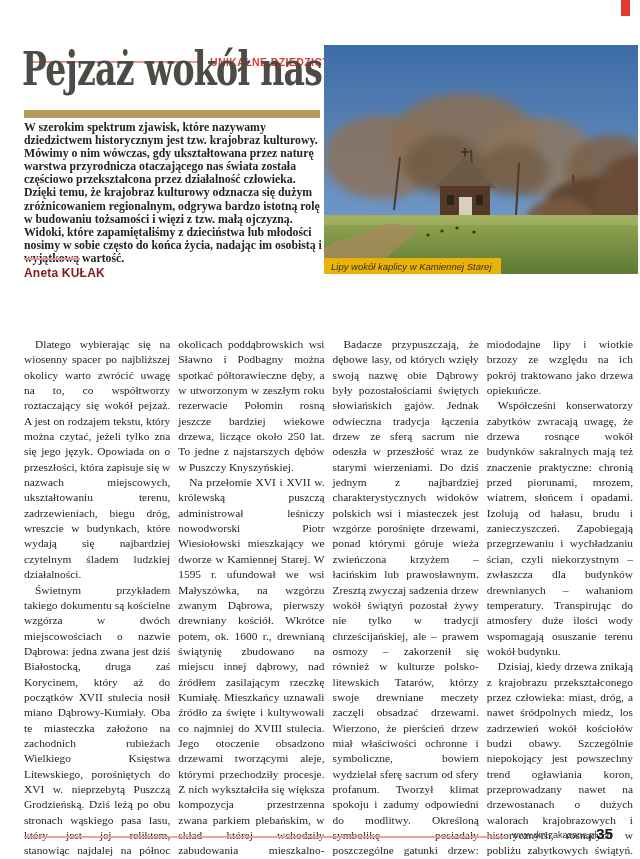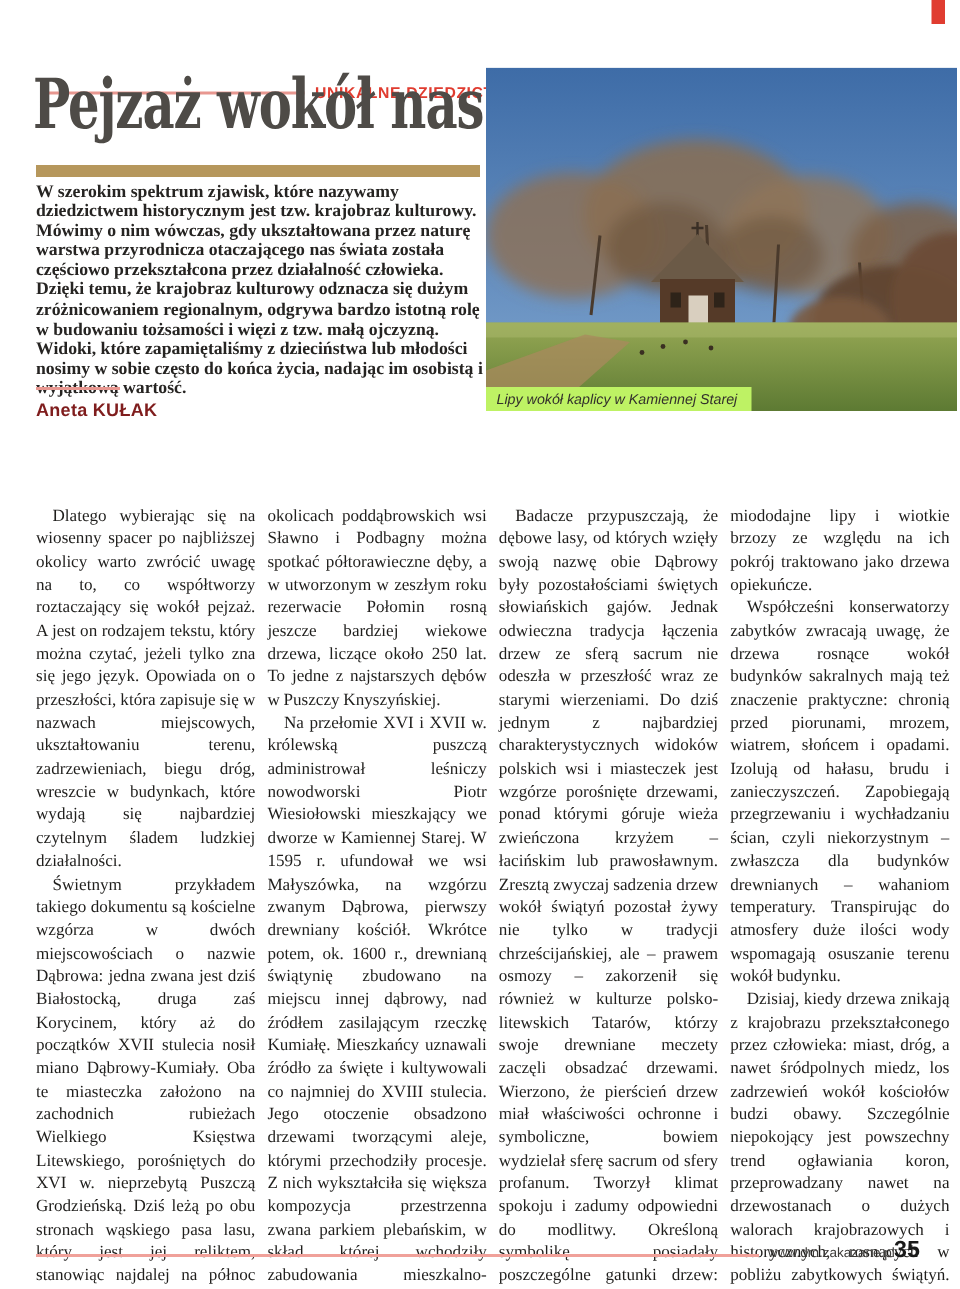--- a/index.html
+++ b/index.html
@@ -23,21 +23,21 @@
   .gold-bar{position:absolute;left:24px;top:110px;width:296px;height:8px;background:#b6975c;}
   .intro{position:absolute;left:24px;top:121px;width:299px;font-family:"Liberation Serif",serif;
          font-weight:bold;font-size:11.8px;line-height:13.1px;color:#262422;text-align:left;}
   .author-rule{position:absolute;left:24px;top:258px;width:56px;height:2px;background:#e89790;}
   .author{position:absolute;left:24px;top:266px;font-family:"Liberation Sans",sans-serif;
           font-weight:bold;font-size:12px;color:#7f1d1d;letter-spacing:.2px;}
 
   
   .photo{position:absolute;left:324px;top:45px;width:314px;height:229px;overflow:hidden;}
   .photo svg{display:block;width:100%;height:100%;}
-  .photo-caption{position:absolute;left:324px;top:258px;height:16px;background:#bef264;
+  .photo-caption{position:absolute;left:324px;top:258px;height:16px;background:#eab308;
                  display:flex;align-items:center;padding:0 9px 0 7px;
                  font-family:"Liberation Sans",sans-serif;font-style:italic;font-size:9.5px;color:#33302c;}
 
   
   .columns{position:absolute;left:24px;top:293px;width:609px;height:556px;
            column-count:4;column-gap:8px;column-fill:auto;overflow:hidden;
            font-size:11.4px;line-height:15.35px;color:#1f1e1c;text-align:justify;
            hyphens:auto;-webkit-hyphens:auto;word-spacing:-0.3px;margin-top:44px;}
   .columns p{margin:0;text-indent:11px;}
 

